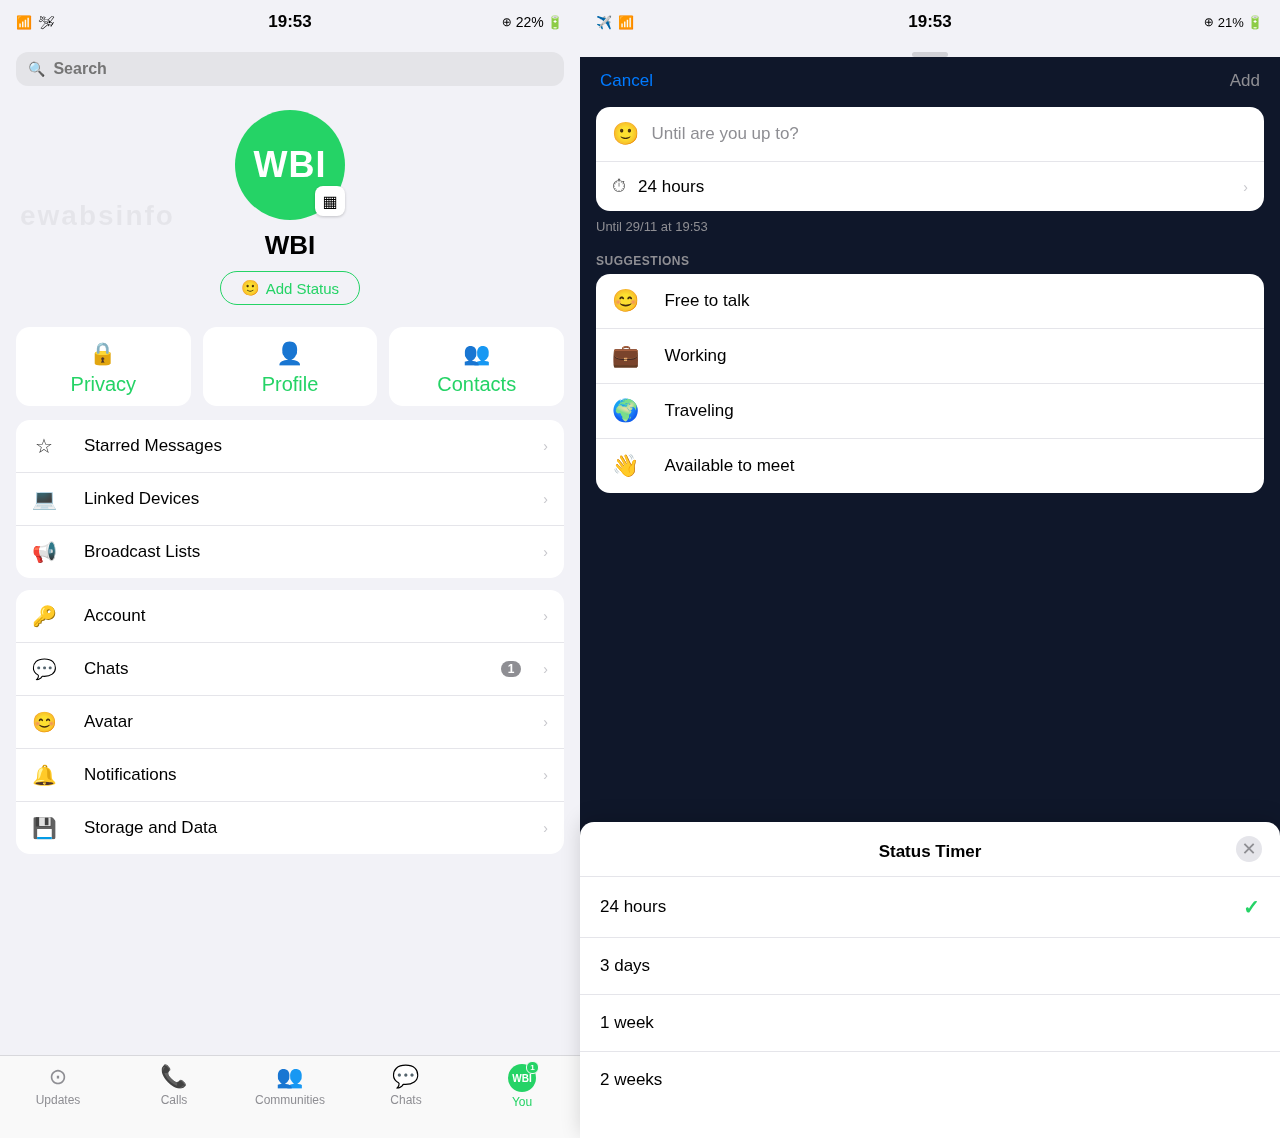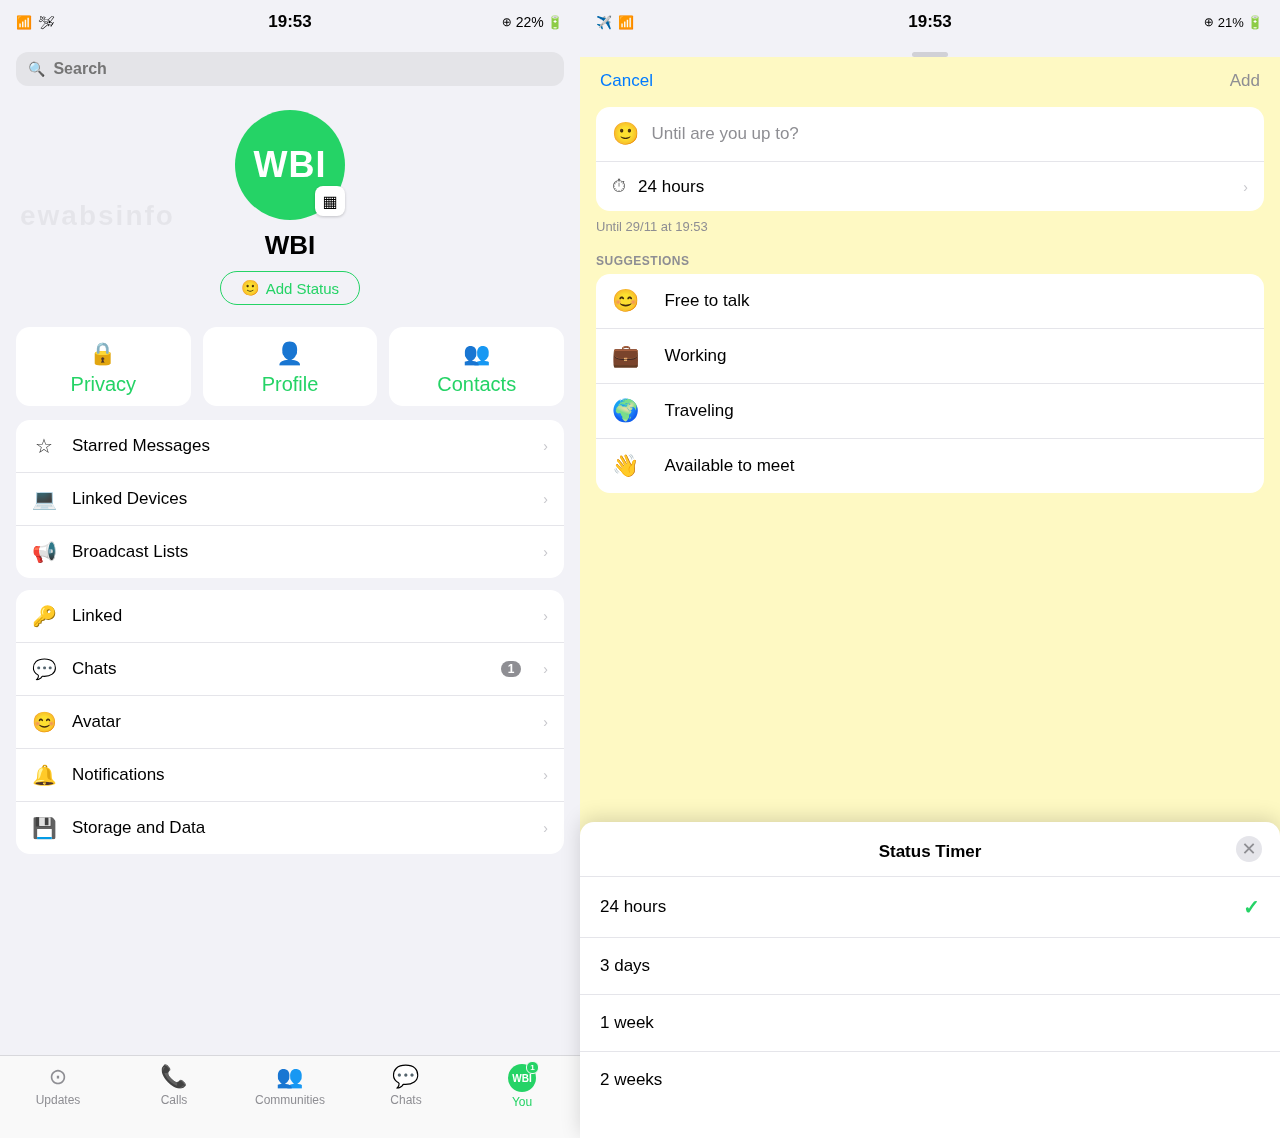--- a/index.html
+++ b/index.html
@@ -196,20 +196,21 @@
     .menu-item-icon {
       font-size: 20px;
       color: #333;
       width: 24px;
       text-align: center;
     }
     .menu-item-label {
       font-size: 17px;
       color: #000;
       flex: 1;
+      margin-left: 12px;
     }
     .menu-item-badge {
       background: #8e8e93;
       color: #fff;
       border-radius: 10px;
       font-size: 12px;
       font-weight: 600;
       padding: 1px 7px;
       margin-right: 6px;
     }
@@ -311,21 +312,21 @@
     .sheet-handle {
       width: 36px;
       height: 5px;
       background: #d1d1d6;
       border-radius: 3px;
       margin: 8px auto 0;
     }
 
     
     .add-status-sheet {
-      background: #fef9c3;
+      background: #0f172a;
       flex: 1;
       display: flex;
       flex-direction: column;
     }
 
     .sheet-header {
       display: flex;
       justify-content: space-between;
       align-items: center;
       padding: 14px 20px 10px;
@@ -550,21 +551,21 @@
     <div class="menu-item">
       <span class="menu-item-icon">📢</span>
       <span class="menu-item-label">Broadcast Lists</span>
       <span class="menu-item-chevron">›</span>
     </div>
   </div>
 
   <div class="menu-section">
     <div class="menu-item">
       <span class="menu-item-icon">🔑</span>
-      <span class="menu-item-label">Linked</span>
+      <span class="menu-item-label">Account</span>
       <span class="menu-item-chevron">›</span>
     </div>
     <div class="menu-item">
       <span class="menu-item-icon">💬</span>
       <span class="menu-item-label">Chats</span>
       <span class="menu-item-badge">1</span>
       <span class="menu-item-chevron">›</span>
     </div>
     <div class="menu-item">
       <span class="menu-item-icon">😊</span>

